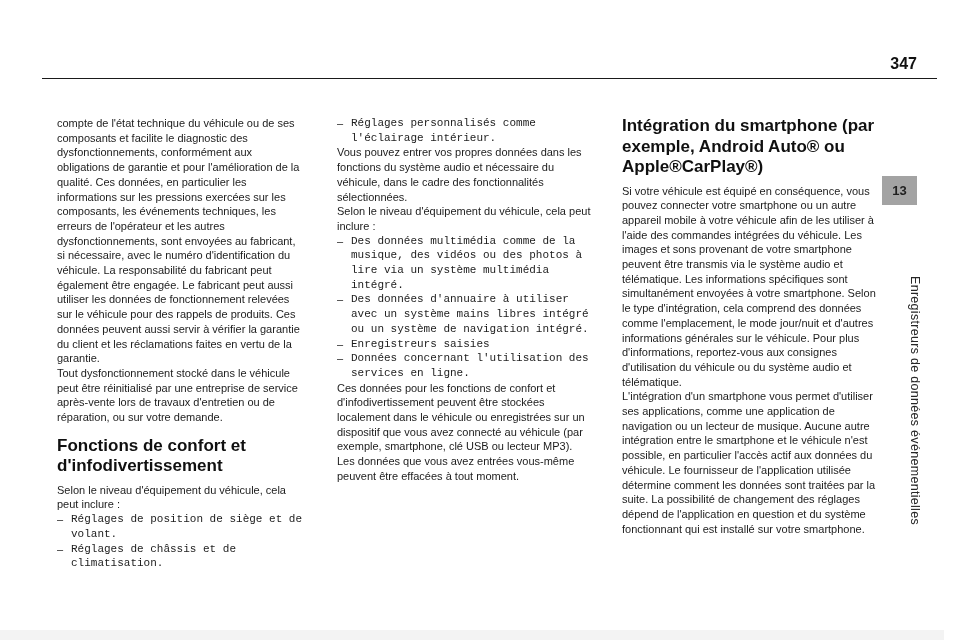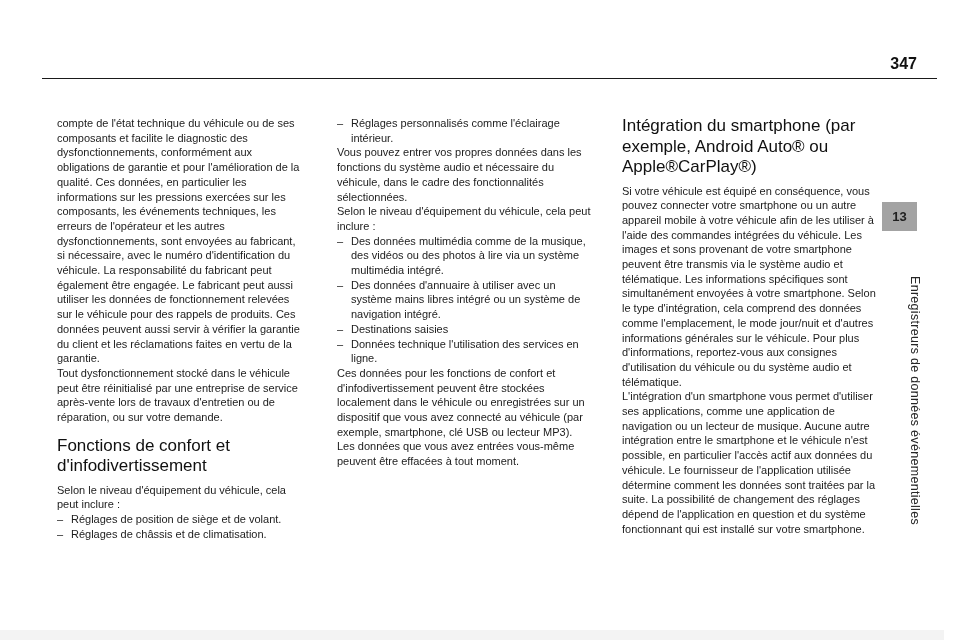--- a/index.html
+++ b/index.html
@@ -19,21 +19,21 @@
   .page-number {
     position:absolute; top:19px; right:27px;
     font-size:16px; font-weight:bold; color:#111; z-index:2;
   }
   .header-rule {
     position:absolute; top:42px; left:42px; width:895px; height:1px;
     background:#1a1a1a; z-index:2;
   }
 
   .chapter-tab {
-    position:absolute; top:166px; right:27px; width:35px; height:29px;
+    position:absolute; top:140px; right:27px; width:35px; height:29px;
     background:#a3a3a3; color:#1f1f1f;
     font-size:13px; font-weight:bold;
     display:flex; align-items:center; justify-content:center; z-index:2;
   }
 
   .sidebar-vertical {
     position:absolute; top:240px; right:22px;
     writing-mode:vertical-rl;
     font-size:12.5px; color:#262626; letter-spacing:0.3px;
     white-space:nowrap; z-index:2;
@@ -43,28 +43,28 @@
     position:absolute; top:80px; z-index:1;
     font-size:11px; line-height:14.7px; color:#1c1c1c;
     text-align:left;
   }
   .col-1 { left:57px;  width:248px; }
   .col-2 { left:337px; width:254px; }
   .col-3 { left:622px; width:260px; }
 
   .col p { margin:0; }
   .col h2 {
-    font-size:17px; line-height:20.5px; font-weight:normal; color:#101010;
+    font-size:17px; line-height:20.5px; font-weight:bold; color:#101010;
     margin:11px 0 6px 0;
   }
   .col-3 h2 { margin-top:0; }
 
   .li { display:flex; }
   .li .dash { flex:0 0 14px; width:14px; }
-  .li .li-text { flex:1; }
+  .li .li-text { flex:1;font-family:Liberation Mono, monospace; }
 
   .watermark {
     position:absolute; right:26px; bottom:13px;
     font-size:19px; color:#7f1d1d; letter-spacing:0.3px; z-index:1;
   }
 </style>
 </head>
 <body>
 
 <div class="page">
@@ -103,25 +103,25 @@
     <div class="li">
       <span class="dash">–</span>
       <span class="li-text">Des données multimédia comme de la musique, des vidéos ou des photos à lire via un système multimédia intégré.</span>
     </div>
     <div class="li">
       <span class="dash">–</span>
       <span class="li-text">Des données d'annuaire à utiliser avec un système mains libres intégré ou un système de navigation intégré.</span>
     </div>
     <div class="li">
       <span class="dash">–</span>
-      <span class="li-text">Destinations saisies</span>
+      <span class="li-text">Enregistreurs saisies</span>
     </div>
     <div class="li">
       <span class="dash">–</span>
-      <span class="li-text">Données technique l'utilisation des services en ligne.</span>
+      <span class="li-text">Données concernant l'utilisation des services en ligne.</span>
     </div>
     <p>Ces données pour les fonctions de confort et d'infodivertissement peuvent être stockées localement dans le véhicule ou enregistrées sur un dispositif que vous avez connecté au véhicule (par exemple, smartphone, clé USB ou lecteur MP3). Les données que vous avez entrées vous-même peuvent être effacées à tout moment.</p>
   </section>
 
   <section class="col col-3">
     <h2>Intégration du smartphone (par exemple, Android Auto® ou Apple®CarPlay®)</h2>
     <p>Si votre véhicule est équipé en conséquence, vous pouvez connecter votre smartphone ou un autre appareil mobile à votre véhicule afin de les utiliser à l'aide des commandes intégrées du véhicule. Les images et sons provenant de votre smartphone peuvent être transmis via le système audio et télématique. Les informations spécifiques sont simultanément envoyées à votre smartphone. Selon le type d'intégration, cela comprend des données comme l'emplacement, le mode jour/nuit et d'autres informations générales sur le véhicule. Pour plus d'informations, reportez-vous aux consignes d'utilisation du véhicule ou du système audio et télématique.</p>
     <p>L'intégration d'un smartphone vous permet d'utiliser ses applications, comme une application de navigation ou un lecteur de musique. Aucune autre intégration entre le smartphone et le véhicule n'est possible, en particulier l'accès actif aux données du véhicule. Le fournisseur de l'application utilisée détermine comment les données sont traitées par la suite. La possibilité de changement des réglages dépend de l'application en question et du système fonctionnant qui est installé sur votre smartphone.</p>
   </section>
 

